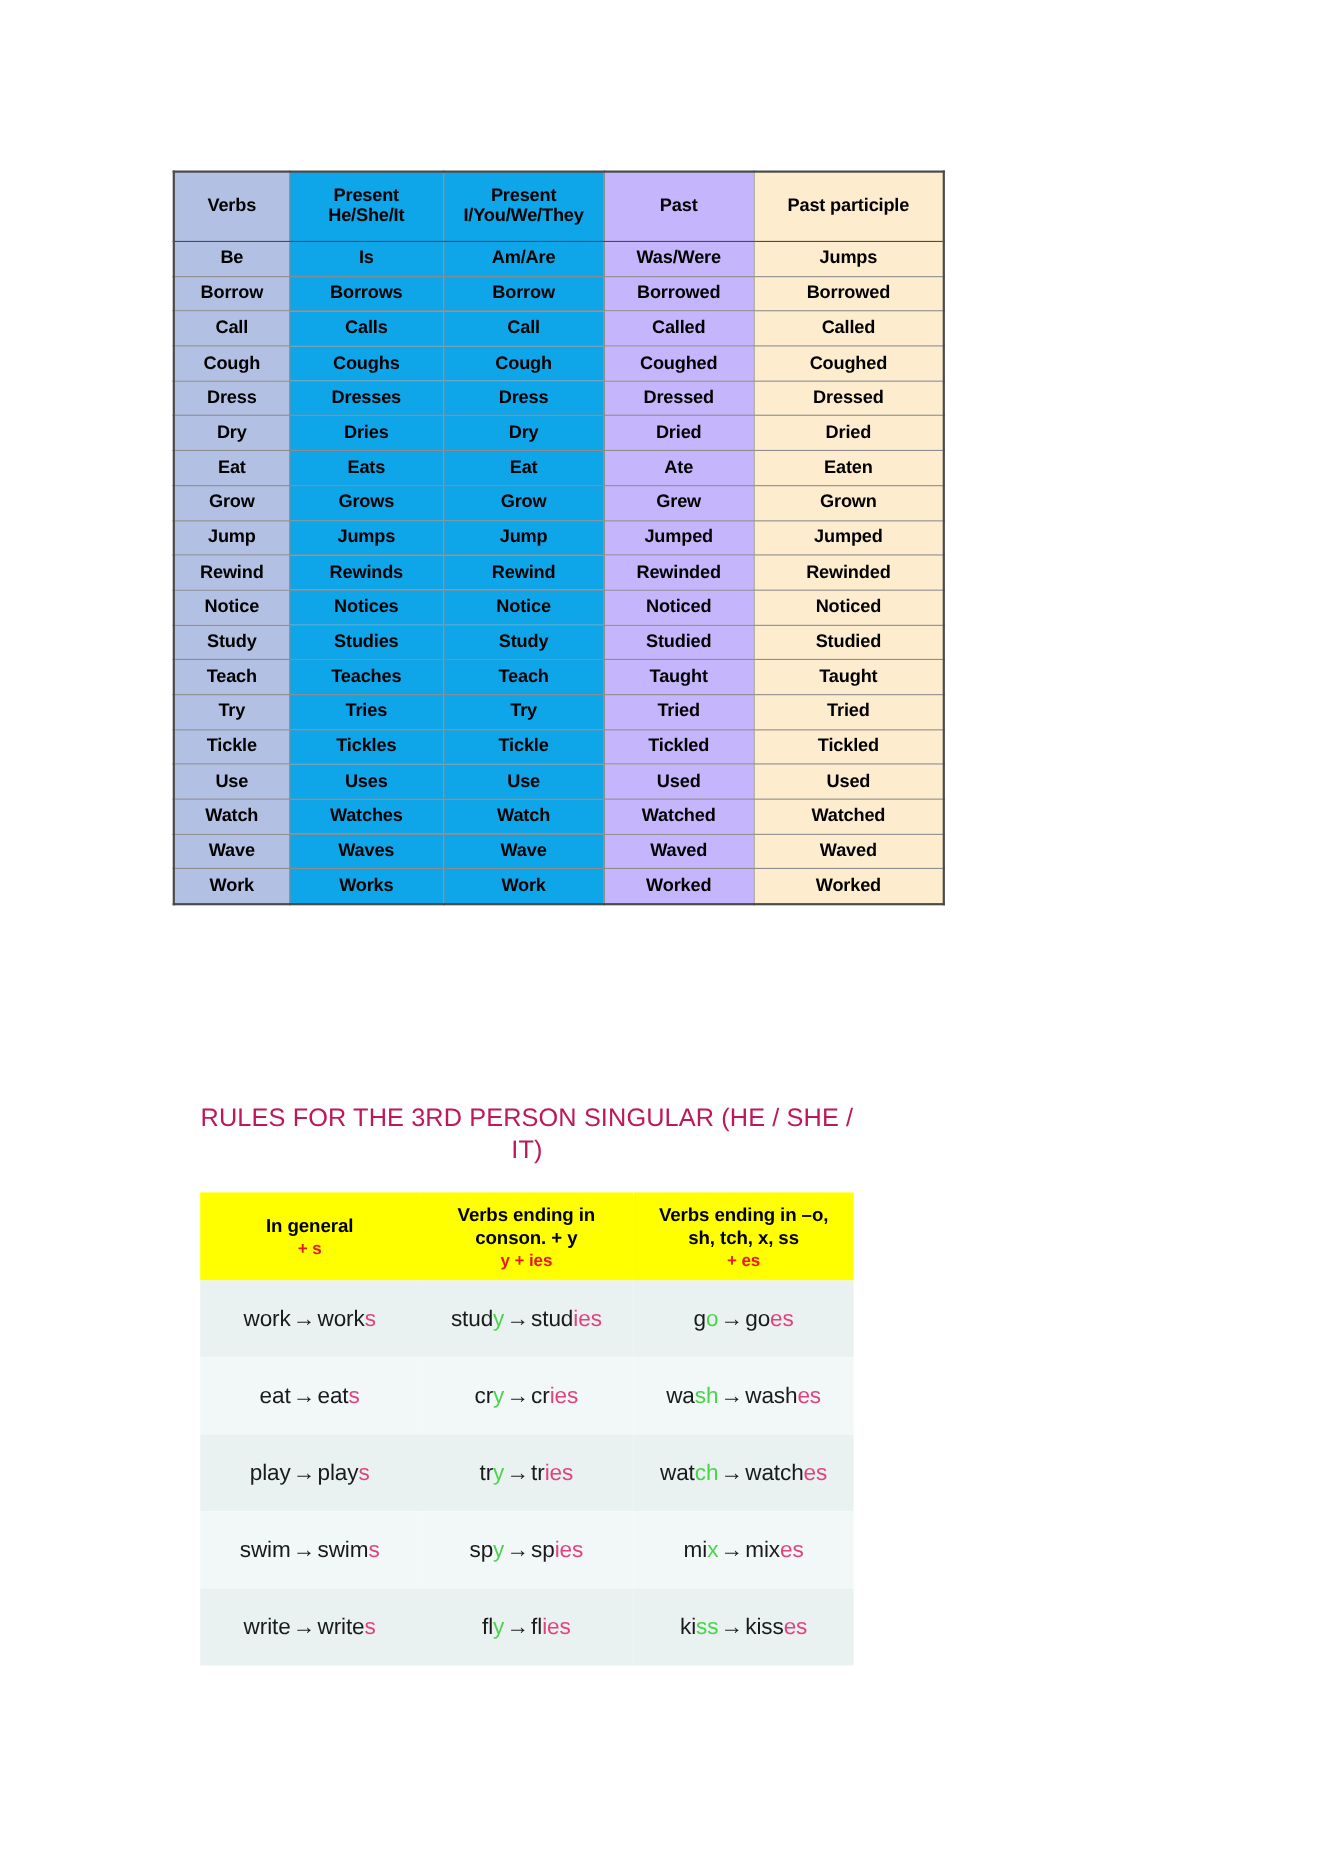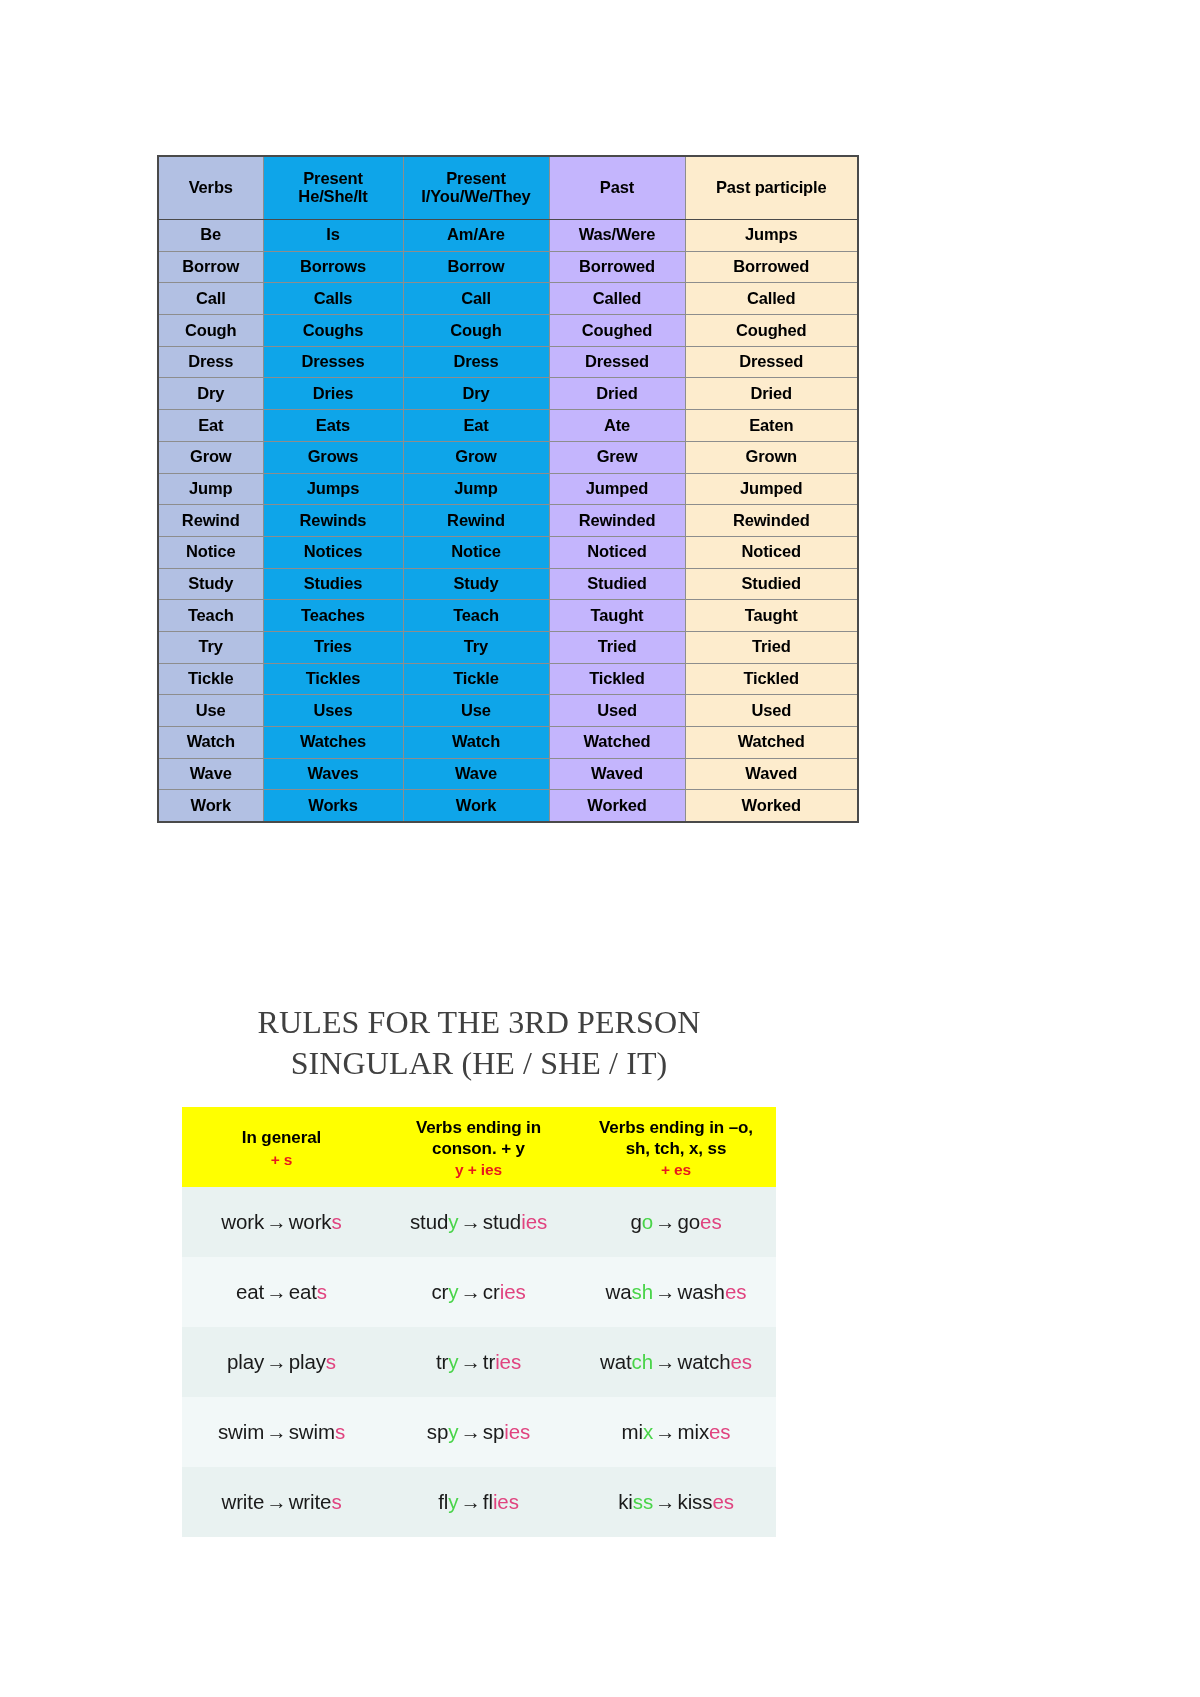--- a/index.html
+++ b/index.html
@@ -62,29 +62,28 @@
   .c-cream { background: #fdeccd; margin-top: 44px; }
 
   
   #rules-section {
     position: absolute;
     left: 182px;
     top: 1002px;
     width: 594px;
   }
   #rules-title {
-    font-size: 32px;
-    color: #404040;
+    font-size: 23px;
+    color: #be185d;
     text-align: center;
     line-height: 1.28;
     letter-spacing: 0.1px;
     margin: 0 0 23px 0;
     font-weight: normal;
     width: 594px;
-    font-family: Liberation Serif, serif;
   }
   table.rules-table {
     border-collapse: collapse;
     width: 594px;
     table-layout: fixed;
   }
   table.rules-table th {
     background: #ffff00;
     color: #000000;
     font-weight: bold;

